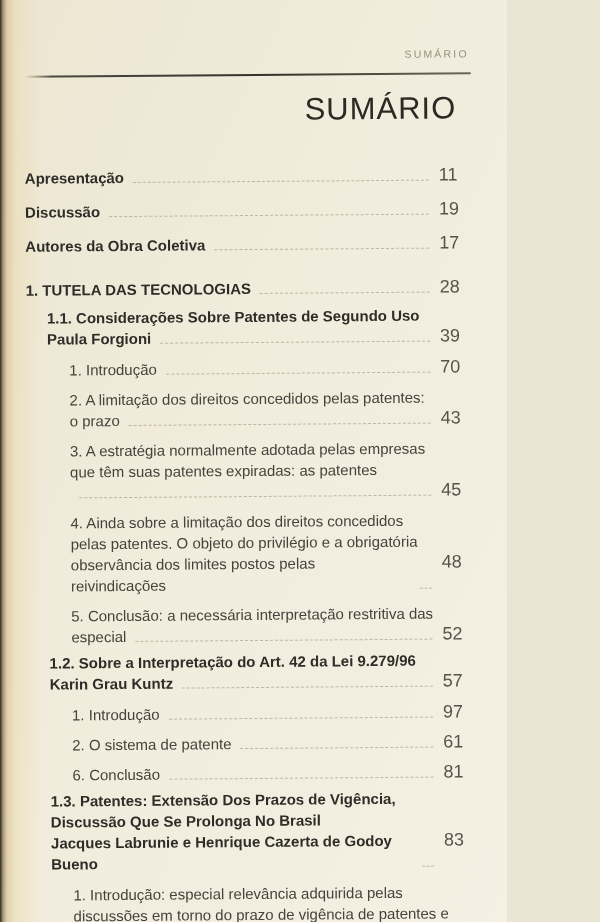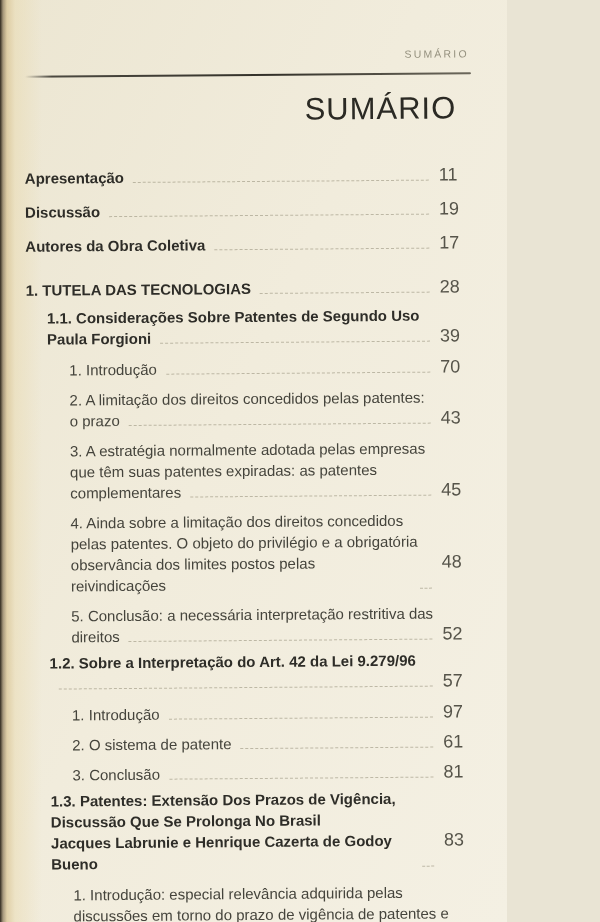--- a/index.html
+++ b/index.html
@@ -176,21 +176,20 @@
           </div>
         </div>
         <div class="entry item">
           <div class="line">
             <span class="t">3. A estratégia normalmente adotada pelas empresas</span>
           </div>
           <div class="line">
             <span class="t">que têm suas patentes expiradas: as patentes</span>
           </div>
           <div class="line">
-            <span class="t">complementares</span>
             <span class="leader"></span>
             <span class="pg">45</span>
           </div>
         </div>
         <div class="entry item">
           <div class="line">
             <span class="t">4. Ainda sobre a limitação dos direitos concedidos</span>
           </div>
           <div class="line">
             <span class="t">pelas patentes. O objeto do privilégio e a obrigatória</span>
@@ -199,51 +198,52 @@
             <span class="t">observância dos limites postos pelas reivindicações</span>
             <span class="leader"></span>
             <span class="pg">48</span>
           </div>
         </div>
         <div class="entry item">
           <div class="line">
             <span class="t">5. Conclusão: a necessária interpretação restritiva das</span>
           </div>
           <div class="line">
-            <span class="t">direitos</span>
+            <span class="t">especial</span>
             <span class="leader"></span>
             <span class="pg">52</span>
           </div>
         </div>
         <div class="entry section">
           <div class="line">
             <span class="t">1.2. Sobre a Interpretação do Art. 42 da Lei 9.279/96</span>
           </div>
           <div class="line author">
+            <span class="t">Karin Grau Kuntz</span>
             <span class="leader"></span>
             <span class="pg">57</span>
           </div>
         </div>
         <div class="entry item">
           <div class="line">
             <span class="t">1. Introdução</span>
             <span class="leader"></span>
             <span class="pg">97</span>
           </div>
         </div>
         <div class="entry item">
           <div class="line">
             <span class="t">2. O sistema de patente</span>
             <span class="leader"></span>
             <span class="pg">61</span>
           </div>
         </div>
         <div class="entry item">
           <div class="line">
-            <span class="t">3. Conclusão</span>
+            <span class="t">6. Conclusão</span>
             <span class="leader"></span>
             <span class="pg">81</span>
           </div>
         </div>
         <div class="entry section">
           <div class="line">
             <span class="t">1.3. Patentes: Extensão Dos Prazos de Vigência,</span>
           </div>
           <div class="line">
             <span class="t">Discussão Que Se Prolonga No Brasil</span>

